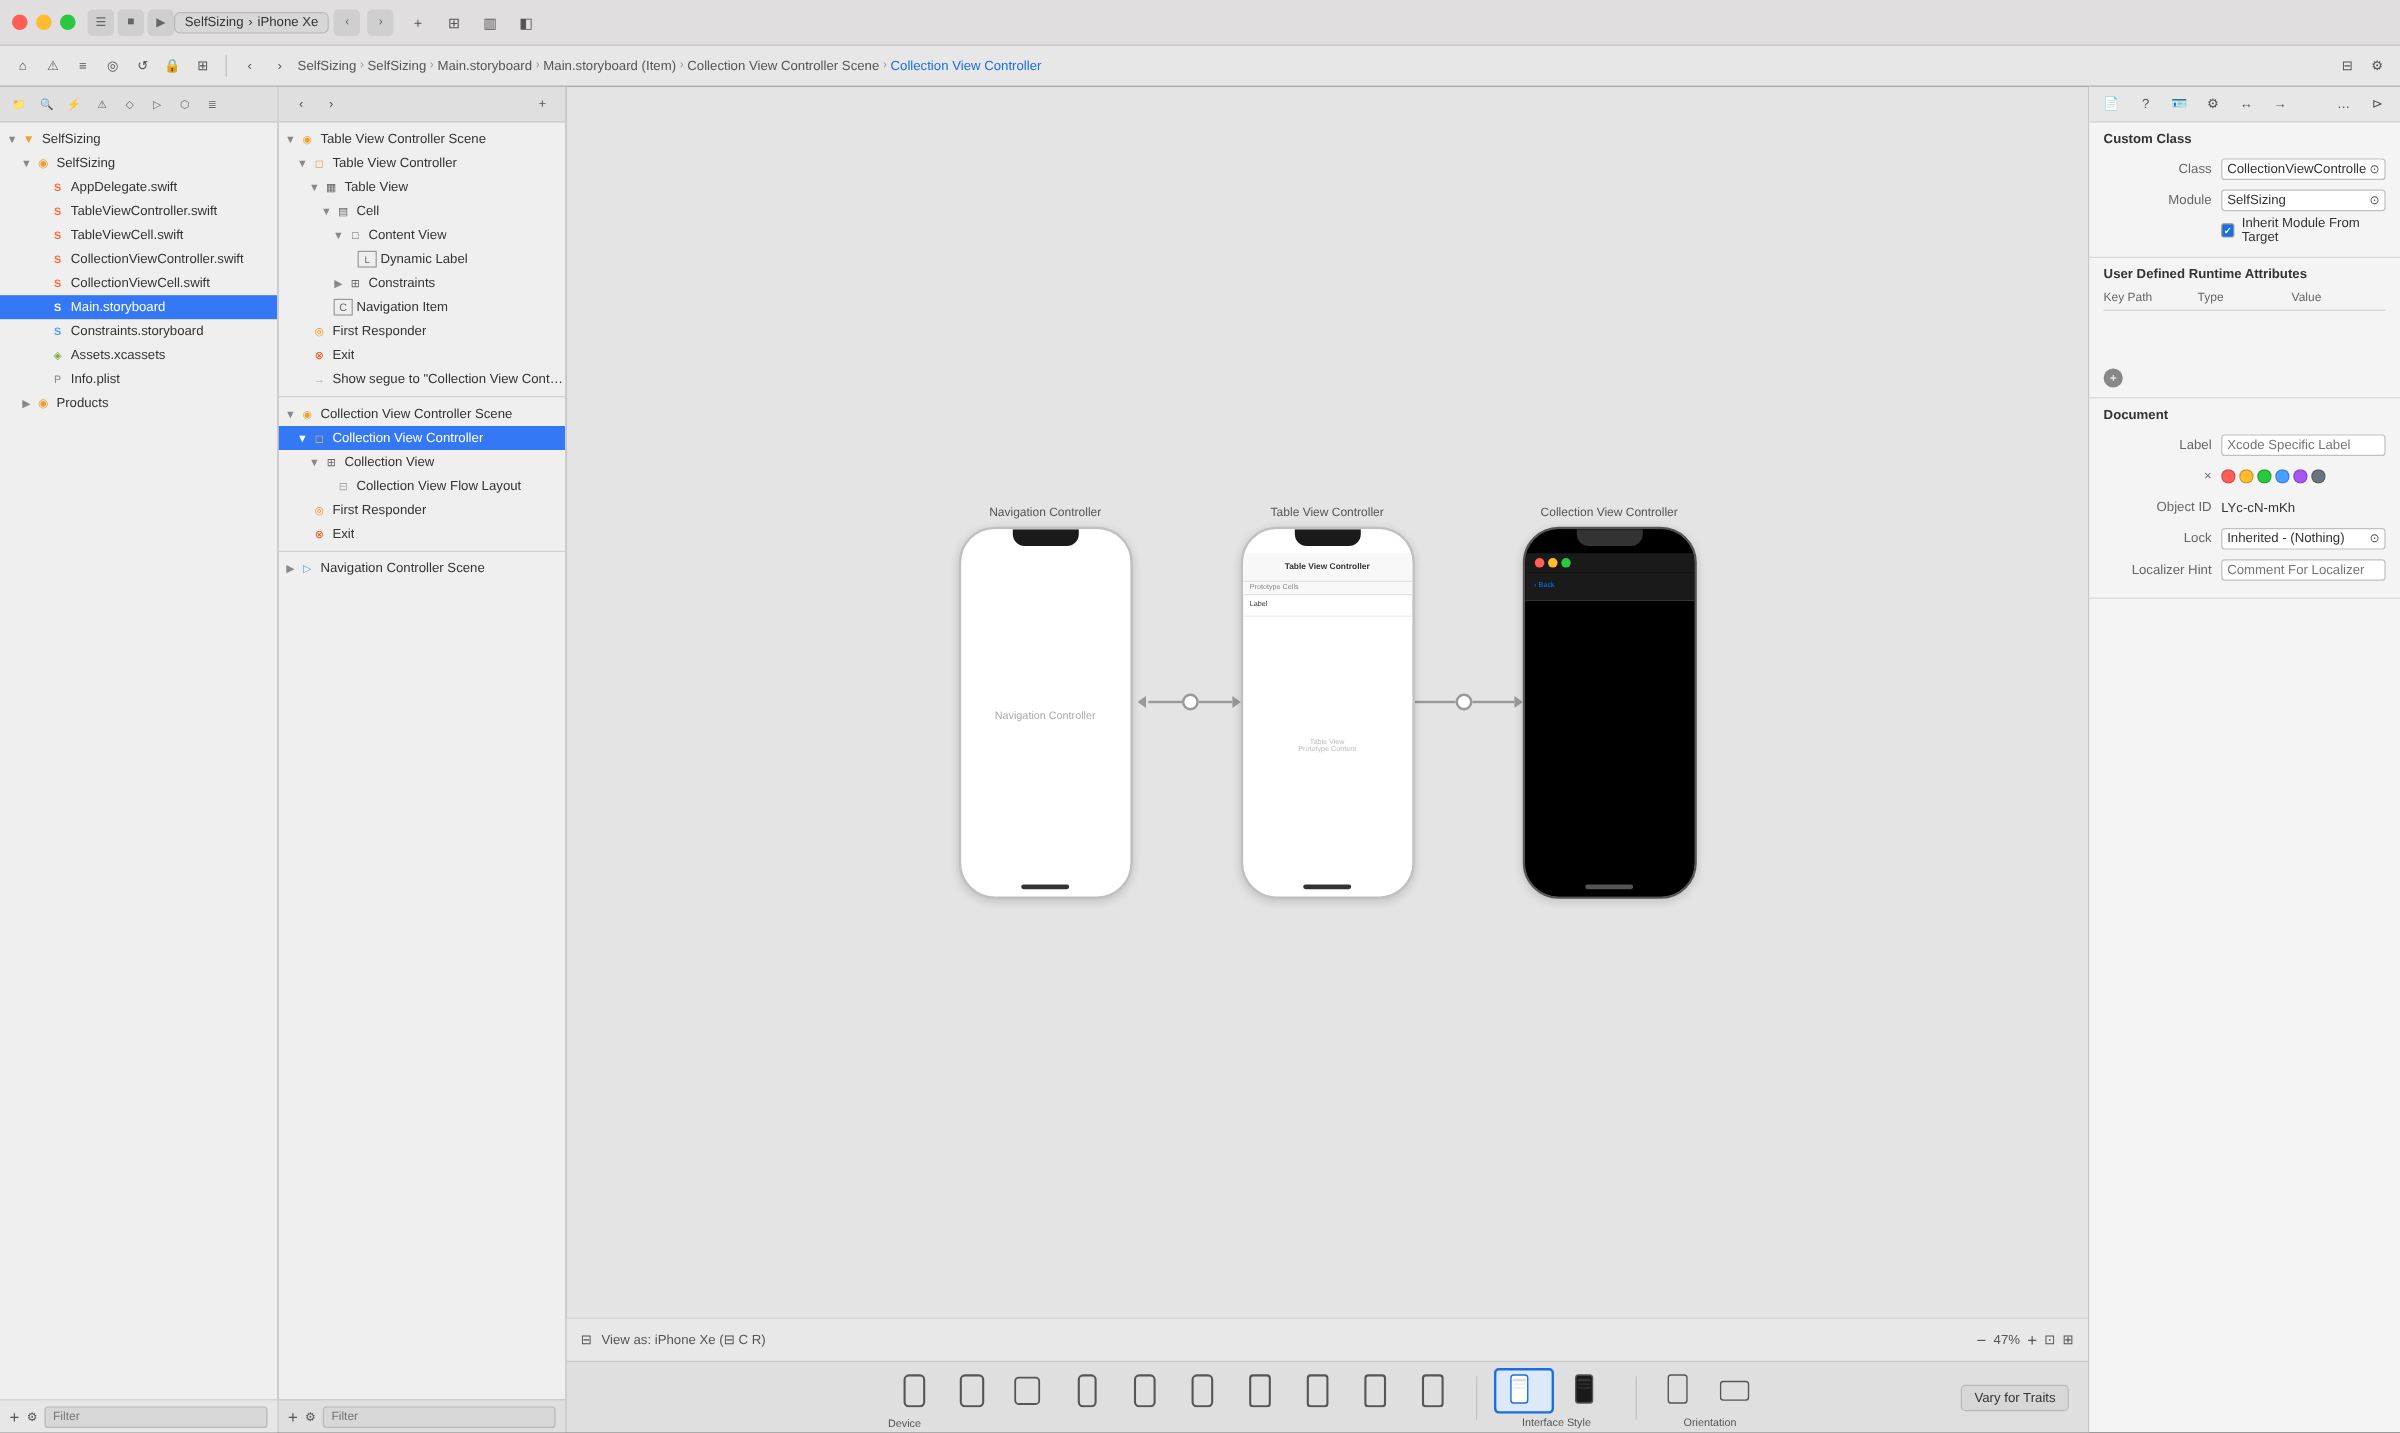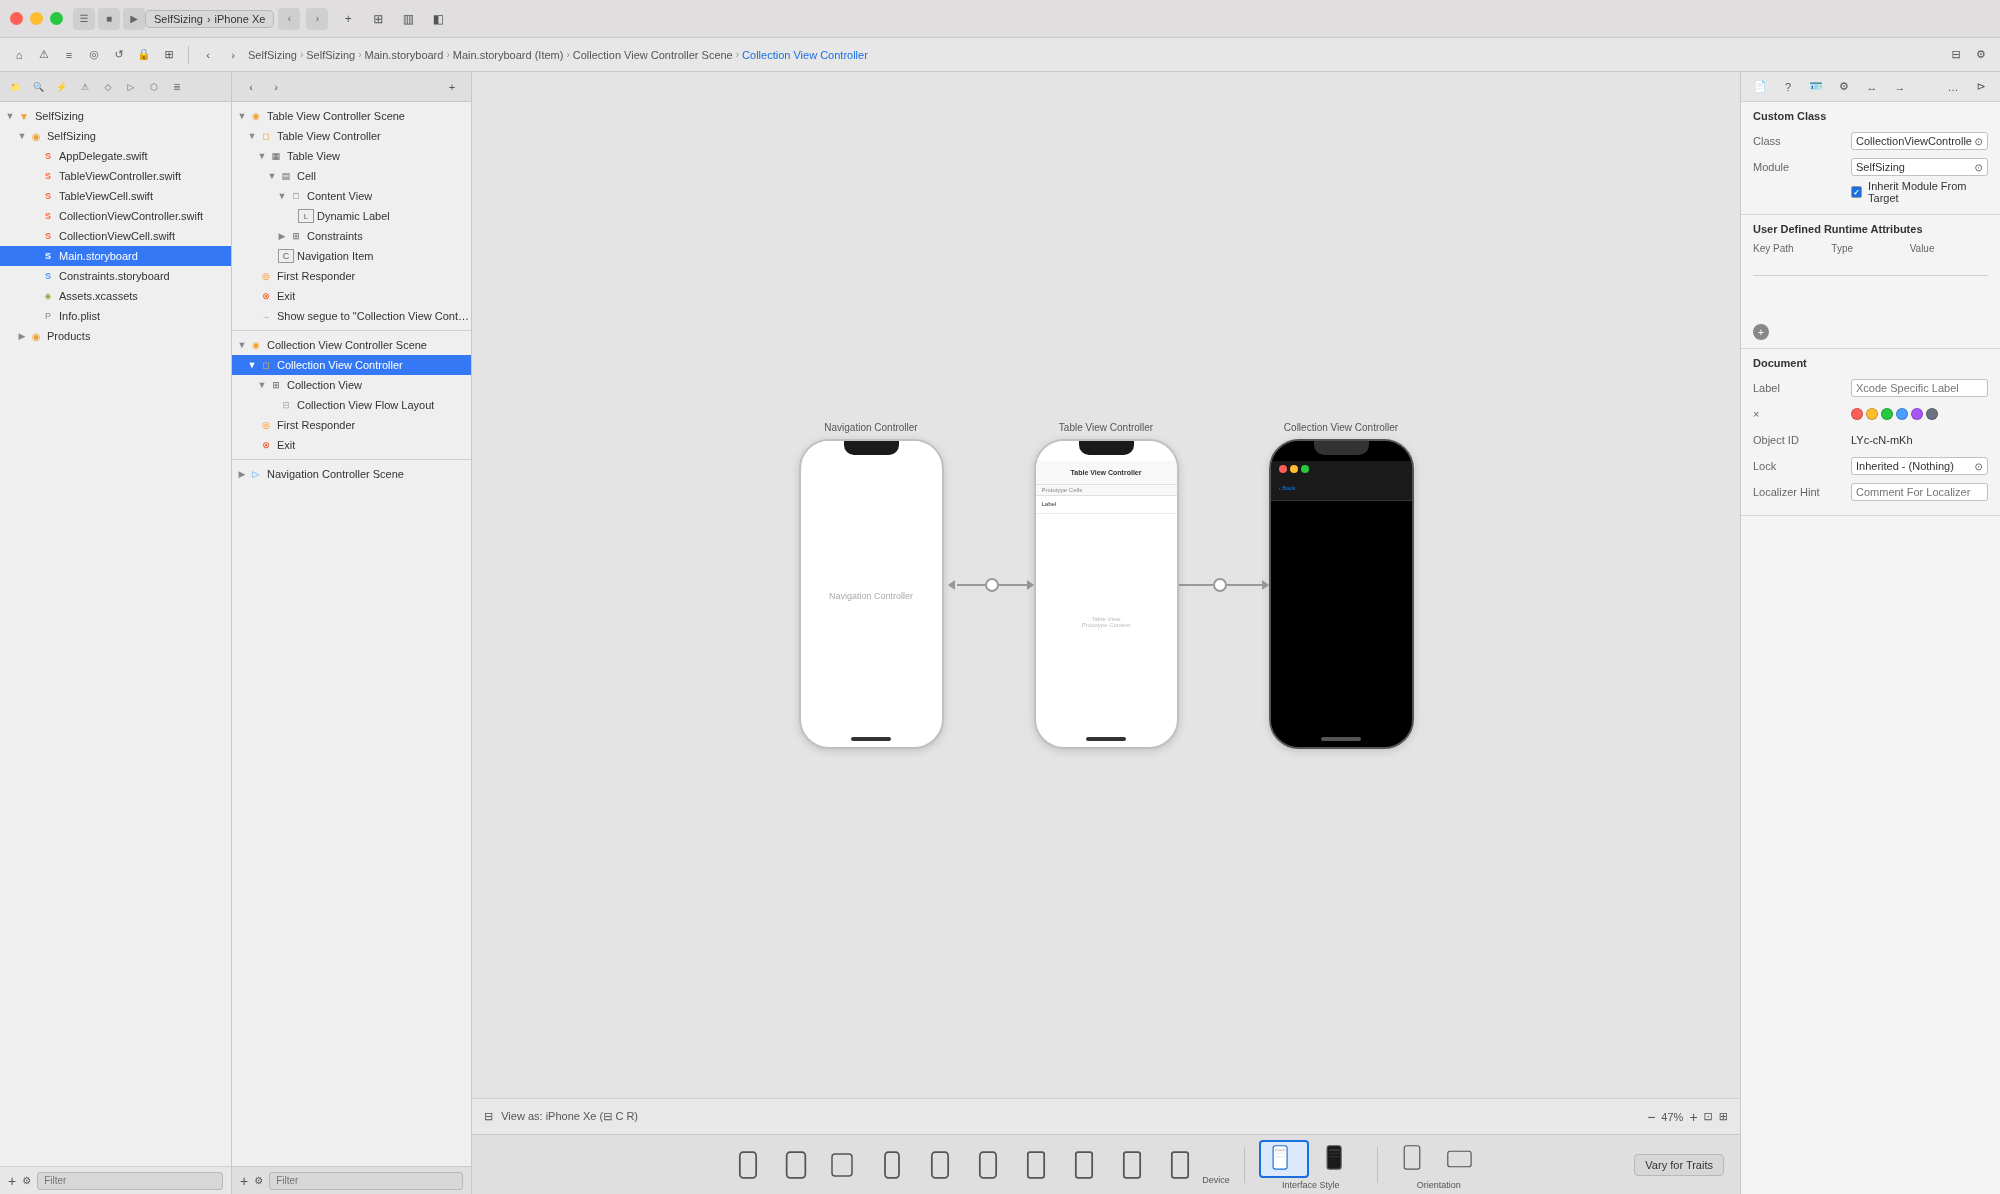--- a/index.html
+++ b/index.html
@@ -53,21 +53,21 @@
 
     
     .inspector-panel { width: 260px; background: #f5f4f4; border-left: 1px solid #c8c8c8; display: flex; flex-direction: column; flex-shrink: 0; overflow-y: auto; }
     .inspector-toolbar { height: 30px; background: #e8e7e7; border-bottom: 1px solid #d0d0d0; display: flex; align-items: center; justify-content: center; gap: 6px; padding: 0 8px; }
     .inspector-icon { width: 22px; height: 22px; display: flex; align-items: center; justify-content: center; font-size: 11px; color: #555; cursor: pointer; border-radius: 3px; }
     .inspector-icon.active { color: #1a6fe0; }
 
     .inspector-section { padding: 8px 12px; border-bottom: 1px solid #d8d8d8; }
     .inspector-section-title { font-size: 11px; font-weight: 600; color: #333; margin-bottom: 8px; }
     .inspector-row { display: flex; align-items: center; height: 22px; margin-bottom: 4px; }
-    .inspector-label { font-size: 11px; color: #666; width: 90px; text-align: left; margin-right: 8px; flex-shrink: 0; }
+    .inspector-label { font-size: 11px; color: #666; width: 90px; text-align: right; margin-right: 8px; flex-shrink: 0; }
     .inspector-value { flex: 1; }
     .inspector-input { width: 100%; height: 18px; background: white; border: 1px solid #c0c0c0; border-radius: 3px; padding: 0 4px; font-size: 11px; color: #333; }
     .inspector-dropdown { width: 100%; height: 18px; background: white; border: 1px solid #c0c0c0; border-radius: 3px; padding: 0 4px; font-size: 11px; color: #333; display: flex; align-items: center; justify-content: space-between; }
     .inspector-checkbox-row { display: flex; align-items: center; height: 20px; gap: 6px; margin-left: 98px; margin-bottom: 4px; }
     .inspector-checkbox { width: 12px; height: 12px; border: 1px solid #999; border-radius: 2px; background: #1a6fe0; display: flex; align-items: center; justify-content: center; }
     .inspector-checkbox-label { font-size: 11px; color: #333; }
 
     .color-dots { display: flex; align-items: center; gap: 3px; }
     .color-dot { width: 12px; height: 12px; border-radius: 50%; border: 1px solid rgba(0,0,0,0.2); }
 
@@ -479,21 +479,21 @@
         <div class="zoom-controls">
           <span style="cursor:pointer;font-size:14px;color:#555;">−</span>
           <span style="font-size:11px;color:#555;">47%</span>
           <span style="cursor:pointer;font-size:14px;color:#555;">+</span>
           <span style="font-size:11px;color:#555;cursor:pointer;">⊡</span>
           <span style="font-size:11px;color:#555;cursor:pointer;">⊞</span>
         </div>
       </div>
 
       <div class="device-bar">
-        <div style="display:flex;flex-direction:row;align-items:flex-end;flex:0 0 auto;">
+        <div style="display:flex;flex-direction:column;align-items:flex-start;flex:0 0 auto;">
           <div style="display:flex;gap:4px;align-items:center;">
 
             <div class="device-btn">
               <svg viewBox="0 0 24 24" fill="none" stroke="#555" stroke-width="1.5">
                   <rect x="5" y="1" width="14" height="22" rx="3"></rect>
                 </svg>
             </div>
             <div class="device-btn">
               <svg viewBox="0 0 24 24" fill="none" stroke="#555" stroke-width="1.5">
                   <rect x="4" y="1" width="16" height="22" rx="3"></rect>
@@ -624,21 +624,21 @@
           <div class="inspector-checkbox">
             <span style="color:white;font-size:8px;font-weight:bold;">✓</span>
           </div>
           <span class="inspector-checkbox-label">Inherit Module From Target</span>
         </div>
       </div>
 
 
       <div class="inspector-section">
         <div class="inspector-section-title">User Defined Runtime Attributes</div>
-        <div style="display:flex;border-bottom:1px solid #d0d0d0;padding-bottom:21px;margin-bottom:4px;align-items:flex-end;">
+        <div style="display:flex;border-bottom:1px solid #d0d0d0;padding-bottom:4px;margin-bottom:4px;align-items:flex-end;">
           <span style="font-size:10px;color:#666;flex:1;">Key Path</span>
           <span style="font-size:10px;color:#666;flex:1;">Type</span>
           <span style="font-size:10px;color:#666;flex:1;">Value</span>
         </div>
         <div style="height:40px;"></div>
         <div style="display:flex;align-items:center;gap:6px;margin-top:4px;">
           <div class="inspector-add-btn">+</div>
         </div>
       </div>
 

